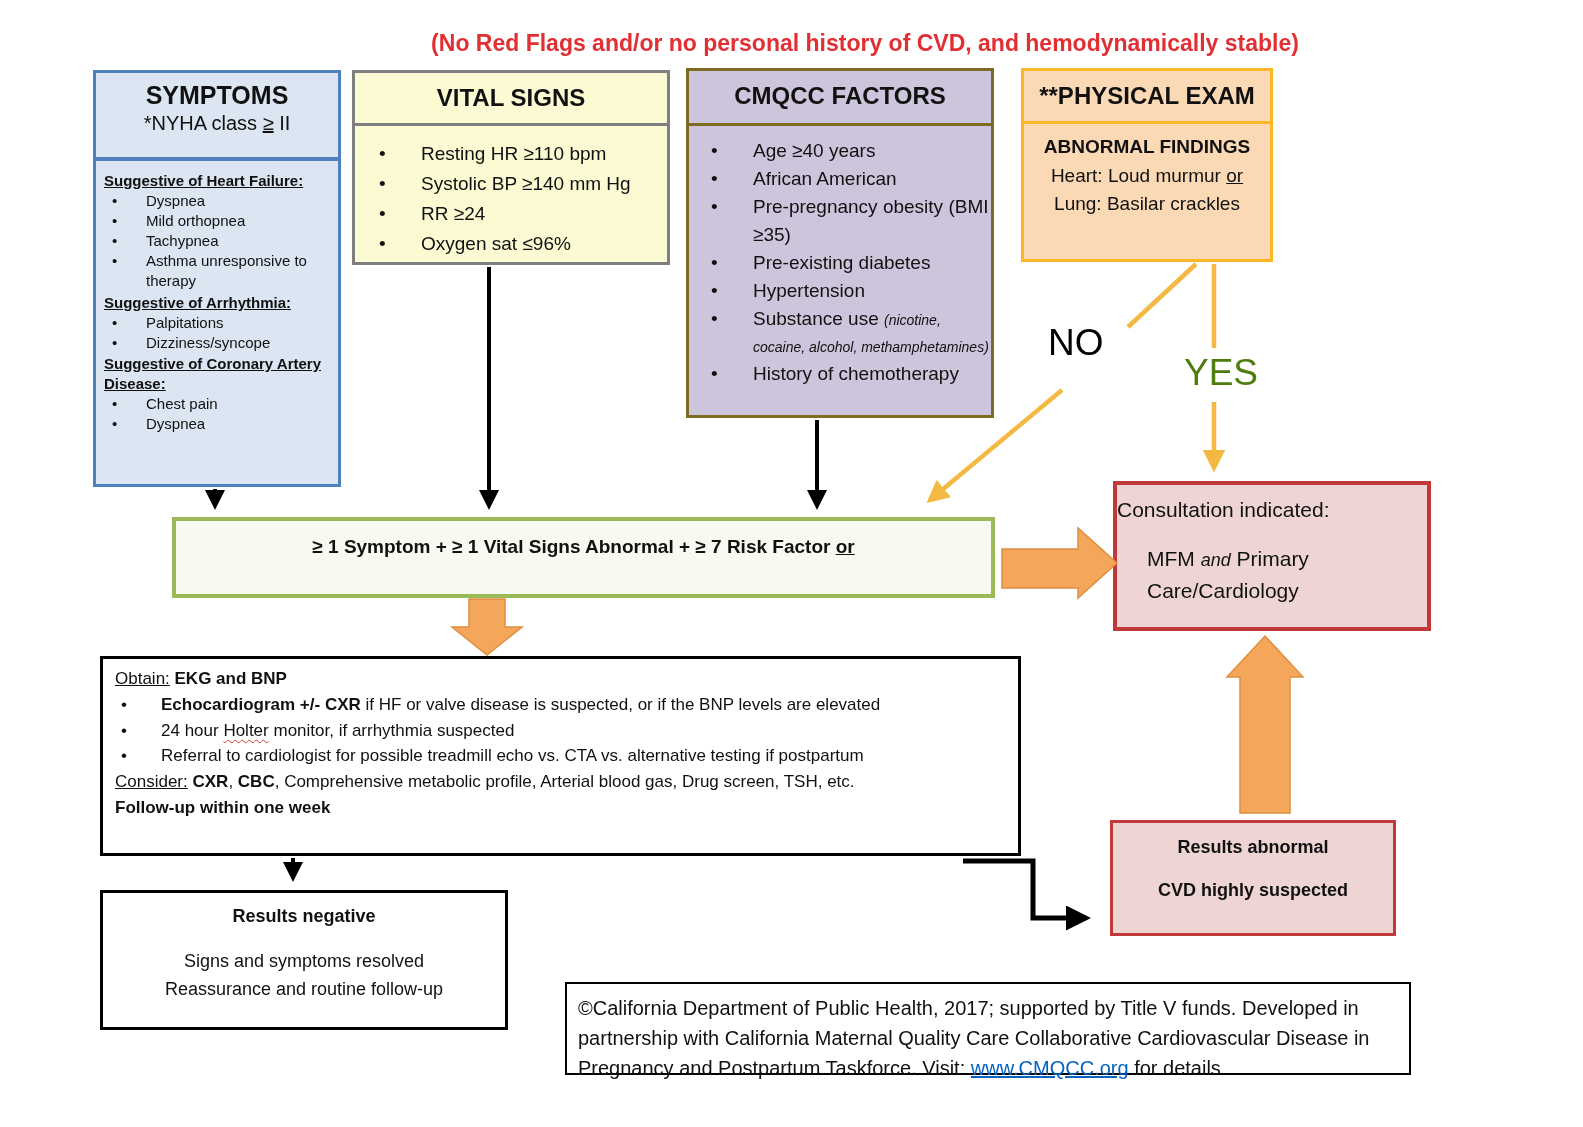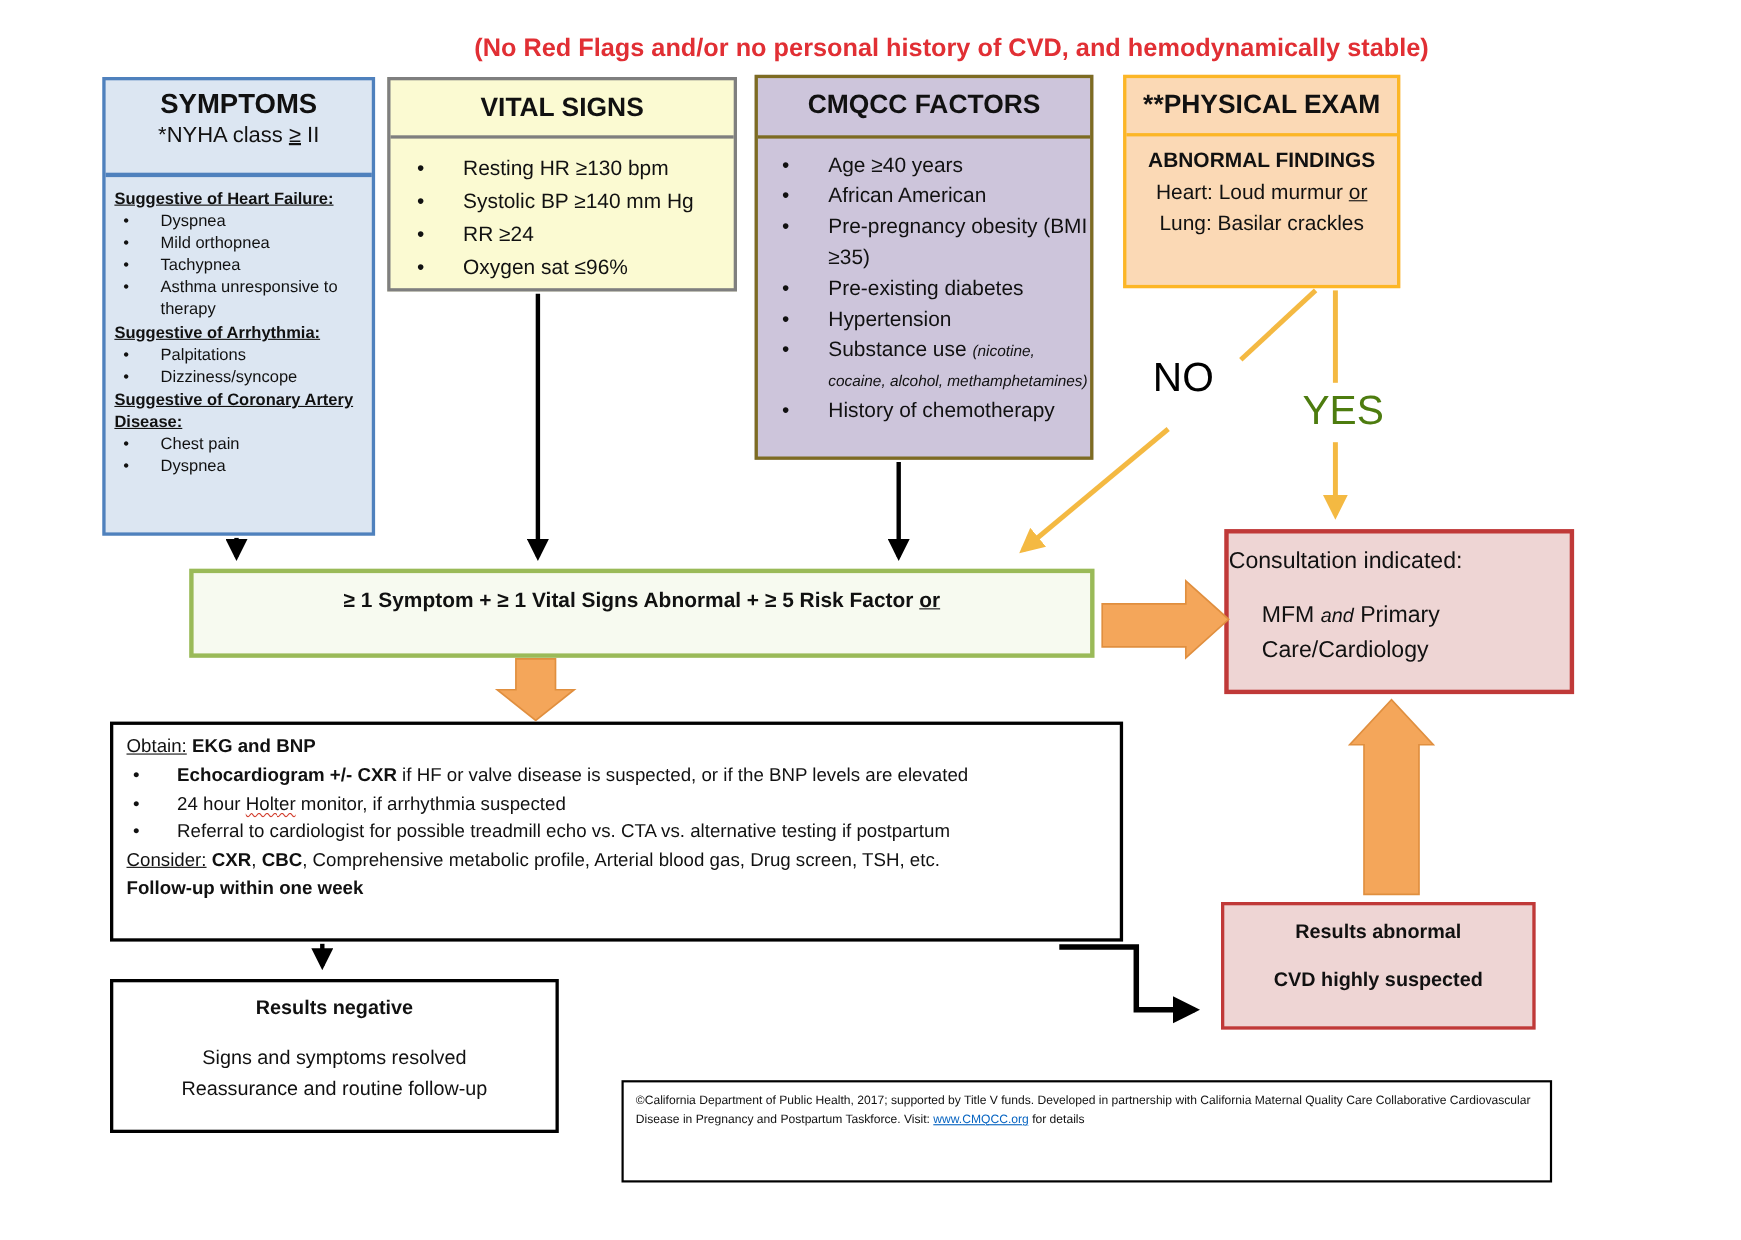--- a/index.html
+++ b/index.html
@@ -66,21 +66,21 @@
   .neg .t{font-weight:bold;margin-top:13px;}
   .neg .l1{margin-top:24px;}
   .neg .l2{margin-top:7px;}
   
   .abn{left:1110px;top:820px;width:286px;height:116px;text-align:center;font-weight:bold;font-size:18px;
        background:var(--alert-fill,#eed5d4);border:3px solid var(--alert-border,#c03938);}
   .abn .l1{margin-top:14px;}
   .abn .l2{margin-top:22px;}
   
   .foot{left:565px;top:982px;width:846px;height:93px;border:2px solid #000;background:#fff;
-        font-size:11px;line-height:1.5;padding:9px 11px;}
+        font-size:20px;line-height:1.5;padding:9px 11px;}
   .link{color:var(--link-blue,#0563c1);text-decoration:underline;cursor:pointer;}
   
   .nolabel{position:absolute;left:1048px;top:322px;font-size:37px;color:#000;}
   .yeslabel{position:absolute;left:1184px;top:352px;font-size:37px;color:#4d7c0f;}
   
   svg.overlay{position:absolute;left:0;top:0;pointer-events:none;}
   .blk{stroke:#000;stroke-width:4;fill:none;}
   .blk5{stroke:#000;stroke-width:5;fill:none;}
   .yel{stroke:var(--yellow-arrow,#f4b942);stroke-width:4.5;fill:none;}
   .barrow{fill:var(--block-arrow-fill,#f4a65a);stroke:var(--block-arrow-edge,#e08f3f);stroke-width:1.5;}
@@ -127,21 +127,21 @@
       <div class="li">
           <span>Dyspnea</span>
         </div>
     </div>
   </div>
 
   <div class="box vit">
     <div class="bh">VITAL SIGNS</div>
     <div class="bb">
       <div class="li2">
-          <span>Resting HR ≥130 bpm</span>
+          <span>Resting HR ≥110 bpm</span>
         </div>
       <div class="li2">
           <span>Systolic BP ≥140 mm Hg</span>
         </div>
       <div class="li2">
           <span>RR ≥24</span>
         </div>
       <div class="li2">
           <span>Oxygen sat ≤96%</span>
         </div>
@@ -181,21 +181,21 @@
       <div class="fh">ABNORMAL FINDINGS</div>
       <div><span>Heart: Loud murmur </span><span class="u">or</span></div>
       <div>Lung: Basilar crackles</div>
     </div>
   </div>
 
   <div class="nolabel">NO</div>
   <div class="yeslabel">YES</div>
 
   <div class="box crit">
-    <div><span>≥ 1 Symptom + ≥ 1 Vital Signs Abnormal + ≥ 5 Risk Factor </span><span class="u">or</span></div>
+    <div><span>≥ 1 Symptom + ≥ 1 Vital Signs Abnormal + ≥ 7 Risk Factor </span><span class="u">or</span></div>
   </div>
 
   <div class="box consult">
     <div class="c1">Consultation indicated:</div>
     <div class="c2"><span>MFM </span><span class="andw">and</span><span> Primary Care/Cardiology</span></div>
   </div>
 
   <div class="box wk">
     <div><span class="u">Obtain:</span><b> EKG and BNP</b></div>
     <div class="wli">

